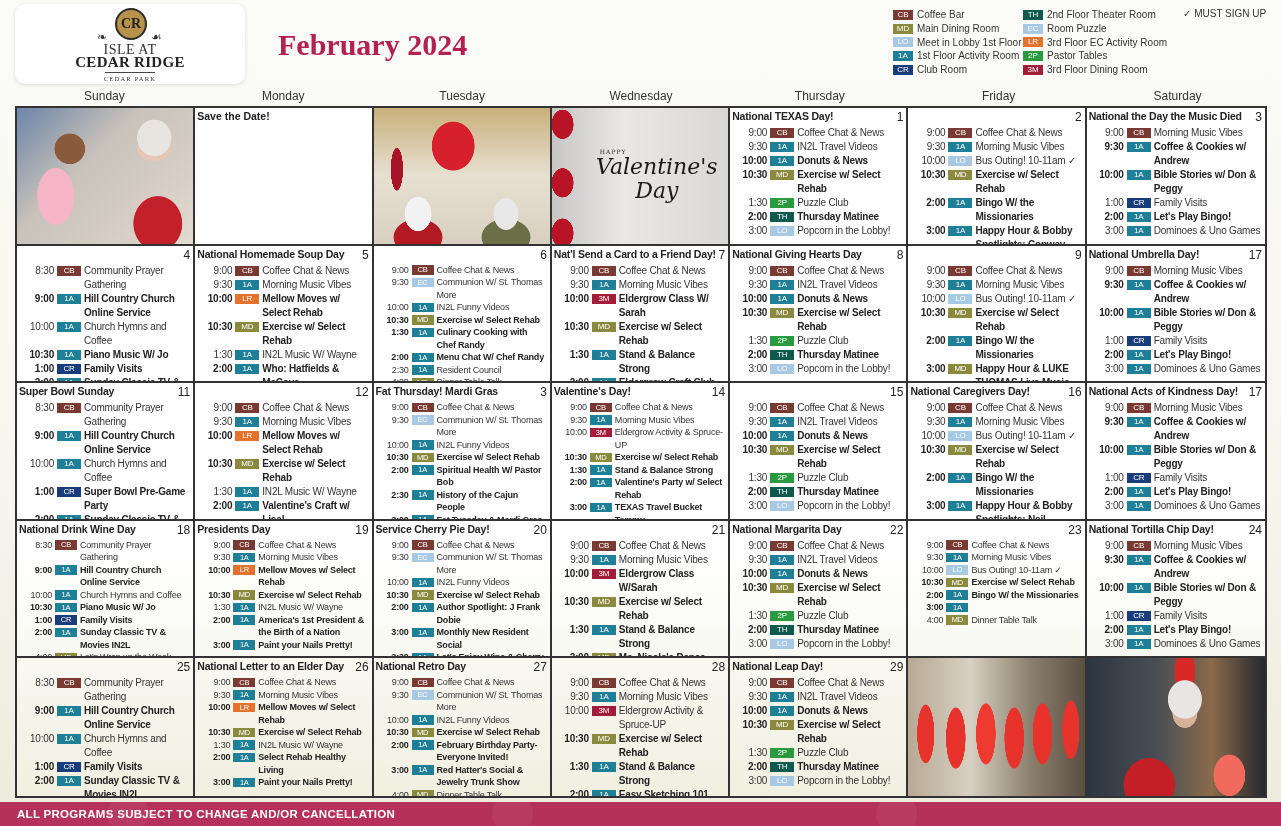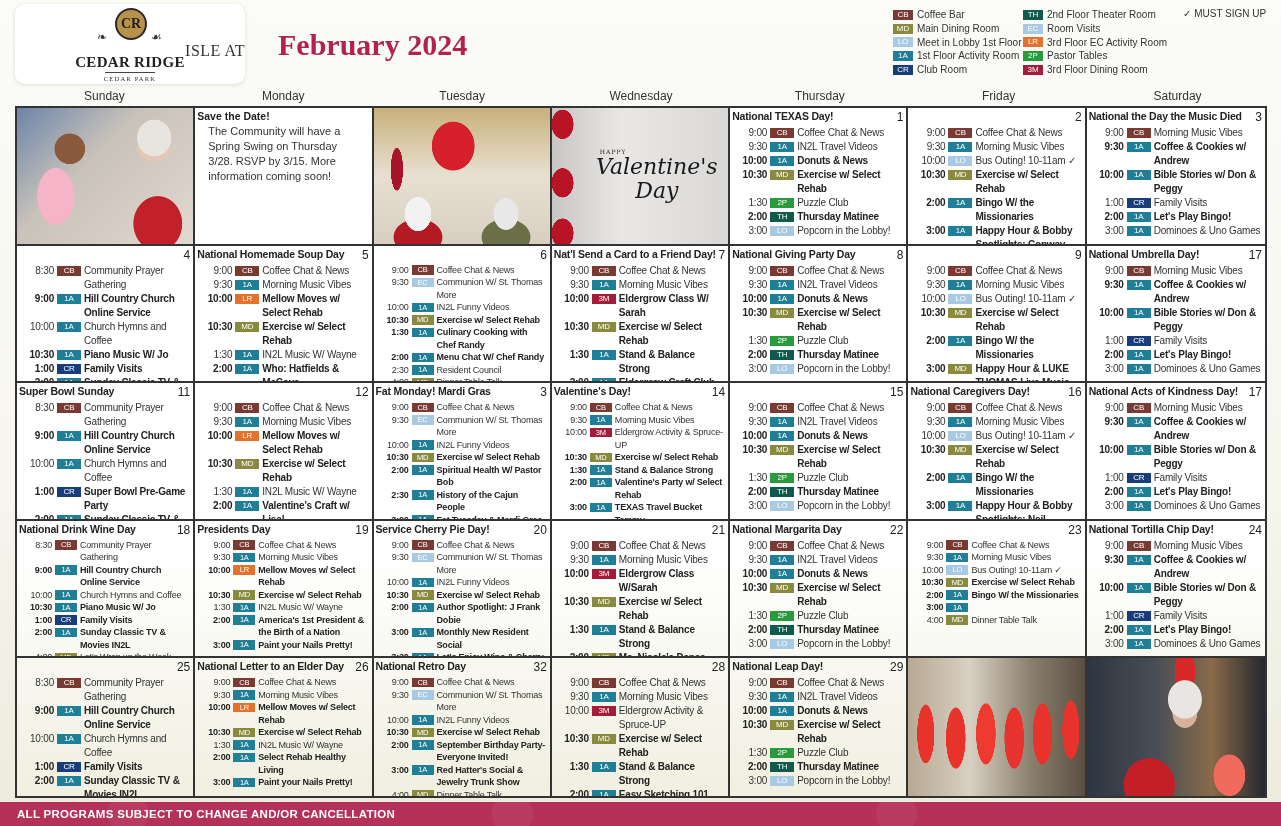--- a/index.html
+++ b/index.html
@@ -22,21 +22,21 @@
     font-family: "Liberation Serif", serif; font-size: 14px; font-weight: bold;
     line-height: 28px; color: #222;
   }
   .logo-scroll-l, .logo-scroll-r {
     position: absolute; top: 26px; font-size: 12px; color: #333;
   }
   .logo-scroll-l { left: 82px; }
   .logo-scroll-r { left: 136px; }
   .logo-line1 {
     position: absolute; left: 0; right: 0; top: 38px;
-    font-family: "Liberation Serif", serif; font-size: 16px; color: #333; letter-spacing: 0.5px; text-align: right;
+    font-family: "Liberation Serif", serif; font-size: 14px; color: #333; letter-spacing: 0.5px;
   }
   .logo-line2 {
     position: absolute; left: 0; right: 0; top: 50px;
     font-family: "Liberation Serif", serif; font-size: 15px; font-weight: bold; color: #222; letter-spacing: 0.3px;
   }
   .logo-rule {
     position: absolute; left: 90px; width: 50px; top: 68px; height: 1px; background: #444;
   }
   .logo-line3 {
     position: absolute; left: 0; right: 0; top: 71px;
@@ -207,21 +207,21 @@
         <span>Club Room</span>
       </div>
     </div>
   <div class="legend-col c2" id="legend-col2">
       <div class="legend-item">
         <span class="tag" style="background: rgb(15, 90, 76);">TH</span>
         <span>2nd Floor Theater Room</span>
       </div>
       <div class="legend-item">
         <span class="tag" style="background: rgb(167, 201, 227);">EC</span>
-        <span>Room Visits</span>
+        <span>Room Puzzle</span>
       </div>
       <div class="legend-item">
         <span class="tag" style="background: rgb(228, 114, 44);">LR</span>
         <span>3rd Floor EC Activity Room</span>
       </div>
       <div class="legend-item">
         <span class="tag" style="background: rgb(42, 154, 62);">2P</span>
         <span>Pastor Tables</span>
       </div>
       <div class="legend-item">
@@ -243,21 +243,20 @@
     <div class="day-head" style="left: 909.286px; width: 178.857px;">Friday</div>
     <div class="day-head" style="left: 1088.14px; width: 178.857px;">Saturday</div>
   </div>
 
 <div class="grid" id="grid">
     <div class="cell" style="padding: 0px;">
       <div class="photo photo-sun" title="Residents making valentine cards"></div>
     </div>
     <div class="cell">
       <div class="note-title">Save the Date!</div>
-      <div class="note-body">The Community will have a Spring Swing on Thursday 3/28. RSVP by 3/15. More information coming soon!</div>
     </div>
     <div class="cell" style="padding: 0px;">
       <div class="photo photo-tue" title="Residents with Valentine's balloon"></div>
     </div>
     <div class="cell" style="padding: 8px;">
       <div class="photo photo-wed" title="Happy Valentine's Day graphic">
         <div class="vday">
           <div class="vday-happy">HAPPY</div>
           <div class="vday-main">Valentine's Day</div>
         </div>
@@ -539,21 +538,21 @@
         </div>
         <div class="ev b">
           <span class="t">2:00</span>
           <span class="tag" style="background: rgb(31, 127, 150); font-weight: normal;">1A</span>
           <span class="tx">Eldergrow Craft Club</span>
         </div>
       </div>
     </div>
     <div class="cell">
       <div class="cell-head">
-        <span class="cell-title">National Giving Party Day</span>
+        <span class="cell-title">National Giving Hearts Day</span>
         <span class="cell-num">8</span>
       </div>
       <div class="events">
         <div class="ev">
           <span class="t">9:00</span>
           <span class="tag" style="background: rgb(122, 58, 52); font-weight: normal;">CB</span>
           <span class="tx">Coffee Chat &amp; News</span>
         </div>
         <div class="ev">
           <span class="t">9:30</span>
@@ -729,21 +728,21 @@
         </div>
         <div class="ev b">
           <span class="t">2:00</span>
           <span class="tag" style="background: rgb(31, 127, 150); font-weight: normal;">1A</span>
           <span class="tx">Valentine's Craft w/ Lisa!</span>
         </div>
       </div>
     </div>
     <div class="cell">
       <div class="cell-head">
-        <span class="cell-title">Fat Monday! Mardi Gras</span>
+        <span class="cell-title">Fat Thursday! Mardi Gras</span>
         <span class="cell-num">3</span>
       </div>
       <div class="events">
         <div class="ev small">
           <span class="t">9:00</span>
           <span class="tag" style="background: rgb(122, 58, 52); font-weight: normal;">CB</span>
           <span class="tx">Coffee Chat &amp; News</span>
         </div>
         <div class="ev small">
           <span class="t">9:30</span>
@@ -1301,21 +1300,21 @@
         <div class="ev b small">
           <span class="t">3:00</span>
           <span class="tag" style="background: rgb(31, 127, 150); font-weight: normal;">1A</span>
           <span class="tx">Paint your Nails Pretty!</span>
         </div>
       </div>
     </div>
     <div class="cell last-row">
       <div class="cell-head">
         <span class="cell-title">National Retro Day</span>
-        <span class="cell-num">32</span>
+        <span class="cell-num">27</span>
       </div>
       <div class="events">
         <div class="ev small">
           <span class="t">9:00</span>
           <span class="tag" style="background: rgb(122, 58, 52); font-weight: normal;">CB</span>
           <span class="tx">Coffee Chat &amp; News</span>
         </div>
         <div class="ev small">
           <span class="t">9:30</span>
           <span class="tag" style="background: rgb(167, 201, 227); font-weight: normal;">EC</span>
@@ -1327,21 +1326,21 @@
           <span class="tx">IN2L Funny Videos</span>
         </div>
         <div class="ev b small">
           <span class="t">10:30</span>
           <span class="tag" style="background: rgb(138, 138, 62); font-weight: normal;">MD</span>
           <span class="tx">Exercise w/ Select Rehab</span>
         </div>
         <div class="ev b small">
           <span class="t">2:00</span>
           <span class="tag" style="background: rgb(31, 127, 150); font-weight: normal;">1A</span>
-          <span class="tx">September Birthday Party-Everyone Invited!</span>
+          <span class="tx">February Birthday Party-Everyone Invited!</span>
         </div>
         <div class="ev b small">
           <span class="t">3:00</span>
           <span class="tag" style="background: rgb(31, 127, 150); font-weight: normal;">1A</span>
           <span class="tx">Red Hatter's Social &amp; Jewelry Trunk Show</span>
         </div>
         <div class="ev small">
           <span class="t">4:00</span>
           <span class="tag" style="background: rgb(138, 138, 62); font-weight: normal;">MD</span>
           <span class="tx">Dinner Table Talk</span>

